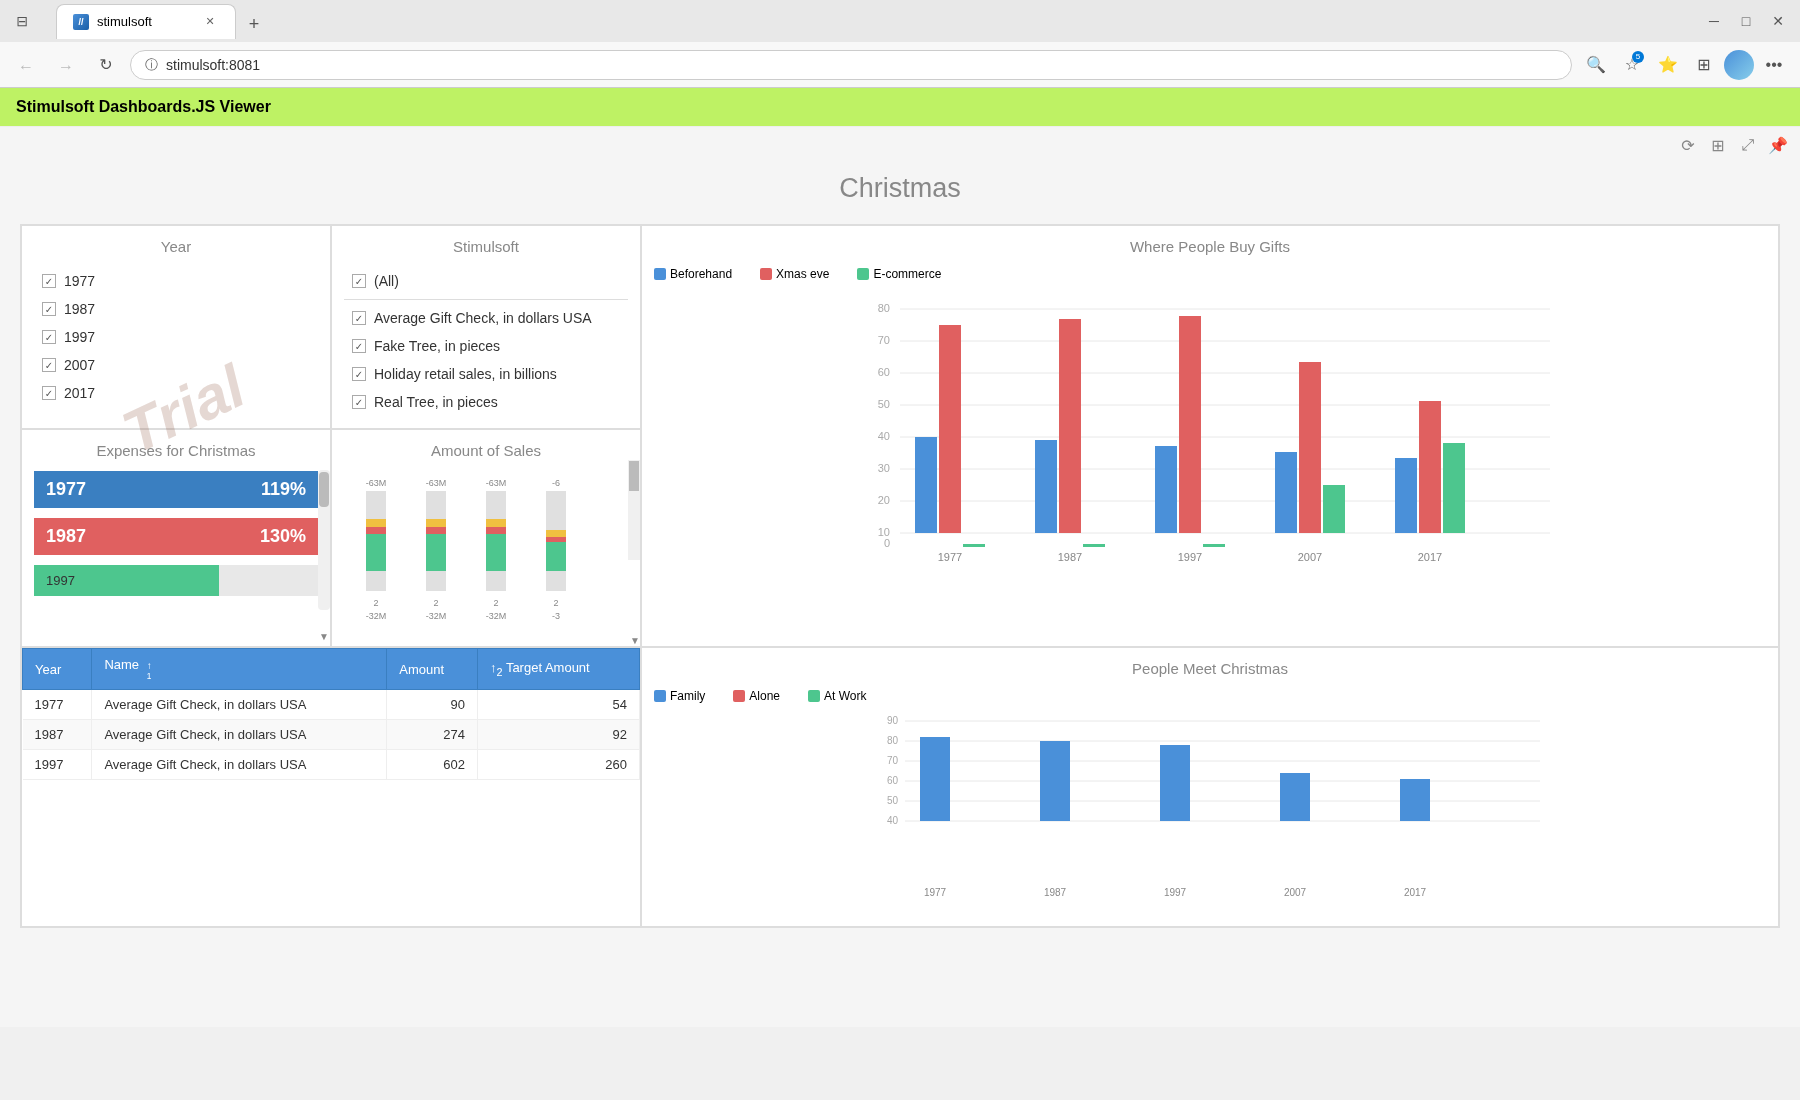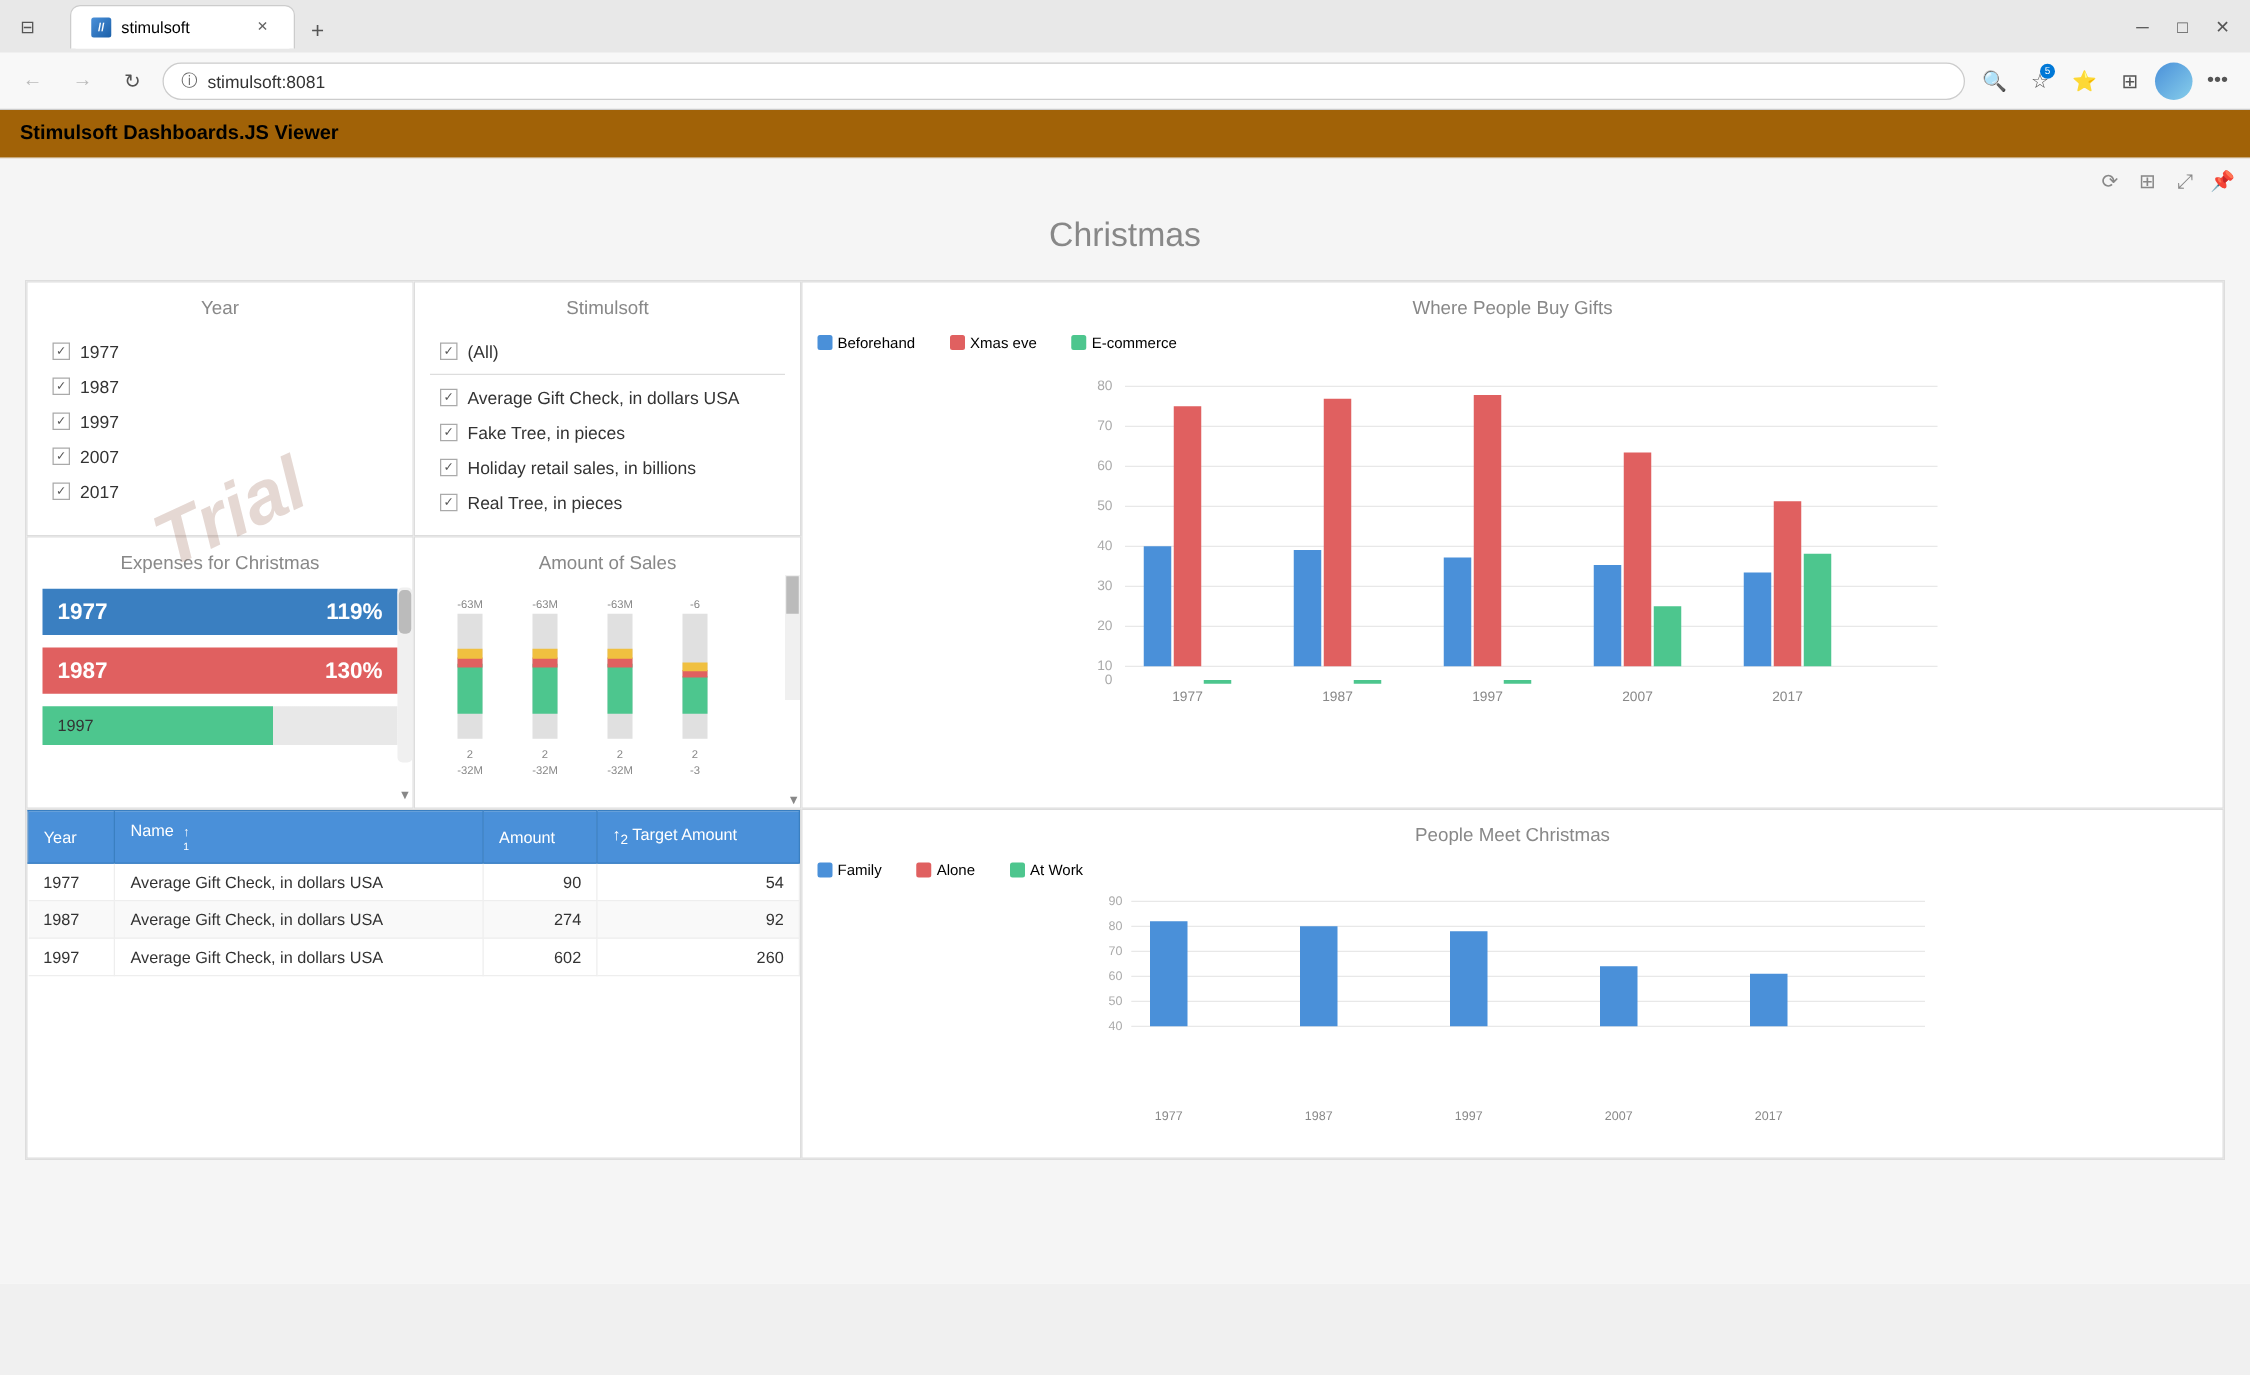--- a/index.html
+++ b/index.html
@@ -20,21 +20,21 @@
     .nav-btn.disabled { color: #bbb; cursor: default; }
     .url-bar { flex: 1; display: flex; align-items: center; background: white; border: 1px solid #ccc; border-radius: 20px; padding: 5px 14px; gap: 8px; font-size: 14px; }
     .url-icon { color: #666; font-size: 13px; }
     .url-text { color: #333; font-size: 14px; }
     .toolbar-icons { display: flex; gap: 4px; align-items: center; }
     .toolbar-icon { width: 32px; height: 32px; border: none; background: transparent; cursor: pointer; color: #555; font-size: 16px; border-radius: 50%; display: flex; align-items: center; justify-content: center; }
     .profile-icon { width: 30px; height: 30px; border-radius: 50%; background: linear-gradient(135deg, #4a90d9, #87ceeb); overflow: hidden; cursor: pointer; }
 
     
     .page-wrapper { background: white; width: 1800px; }
-    .page-header { padding: 10px 16px; font-weight: bold; font-size: 16px; border-bottom: 1px solid #eee; background: #a16207; }
+    .page-header { padding: 10px 16px; font-weight: bold; font-size: 16px; border-bottom: 1px solid #eee; background: #bef264; }
     .dashboard-area { background: #f5f5f5; padding: 0; position: relative; min-height: 900px; }
     .dashboard-toolbar { display: flex; justify-content: flex-end; padding: 6px 10px; gap: 6px; background: #f5f5f5; }
     .dash-tool-btn { background: transparent; border: none; cursor: pointer; color: #888; font-size: 16px; width: 24px; height: 24px; display: flex; align-items: center; justify-content: center; }
 
     .dashboard-content { padding: 10px 20px 20px 20px; }
     .dash-title { text-align: center; font-size: 27px; color: #888; font-weight: 300; margin-bottom: 20px; }
 
     
     .main-grid { display: grid; grid-template-columns: 310px 310px 1fr; grid-template-rows: auto auto auto; gap: 0; border: 1px solid #ddd; background: white; }
 

